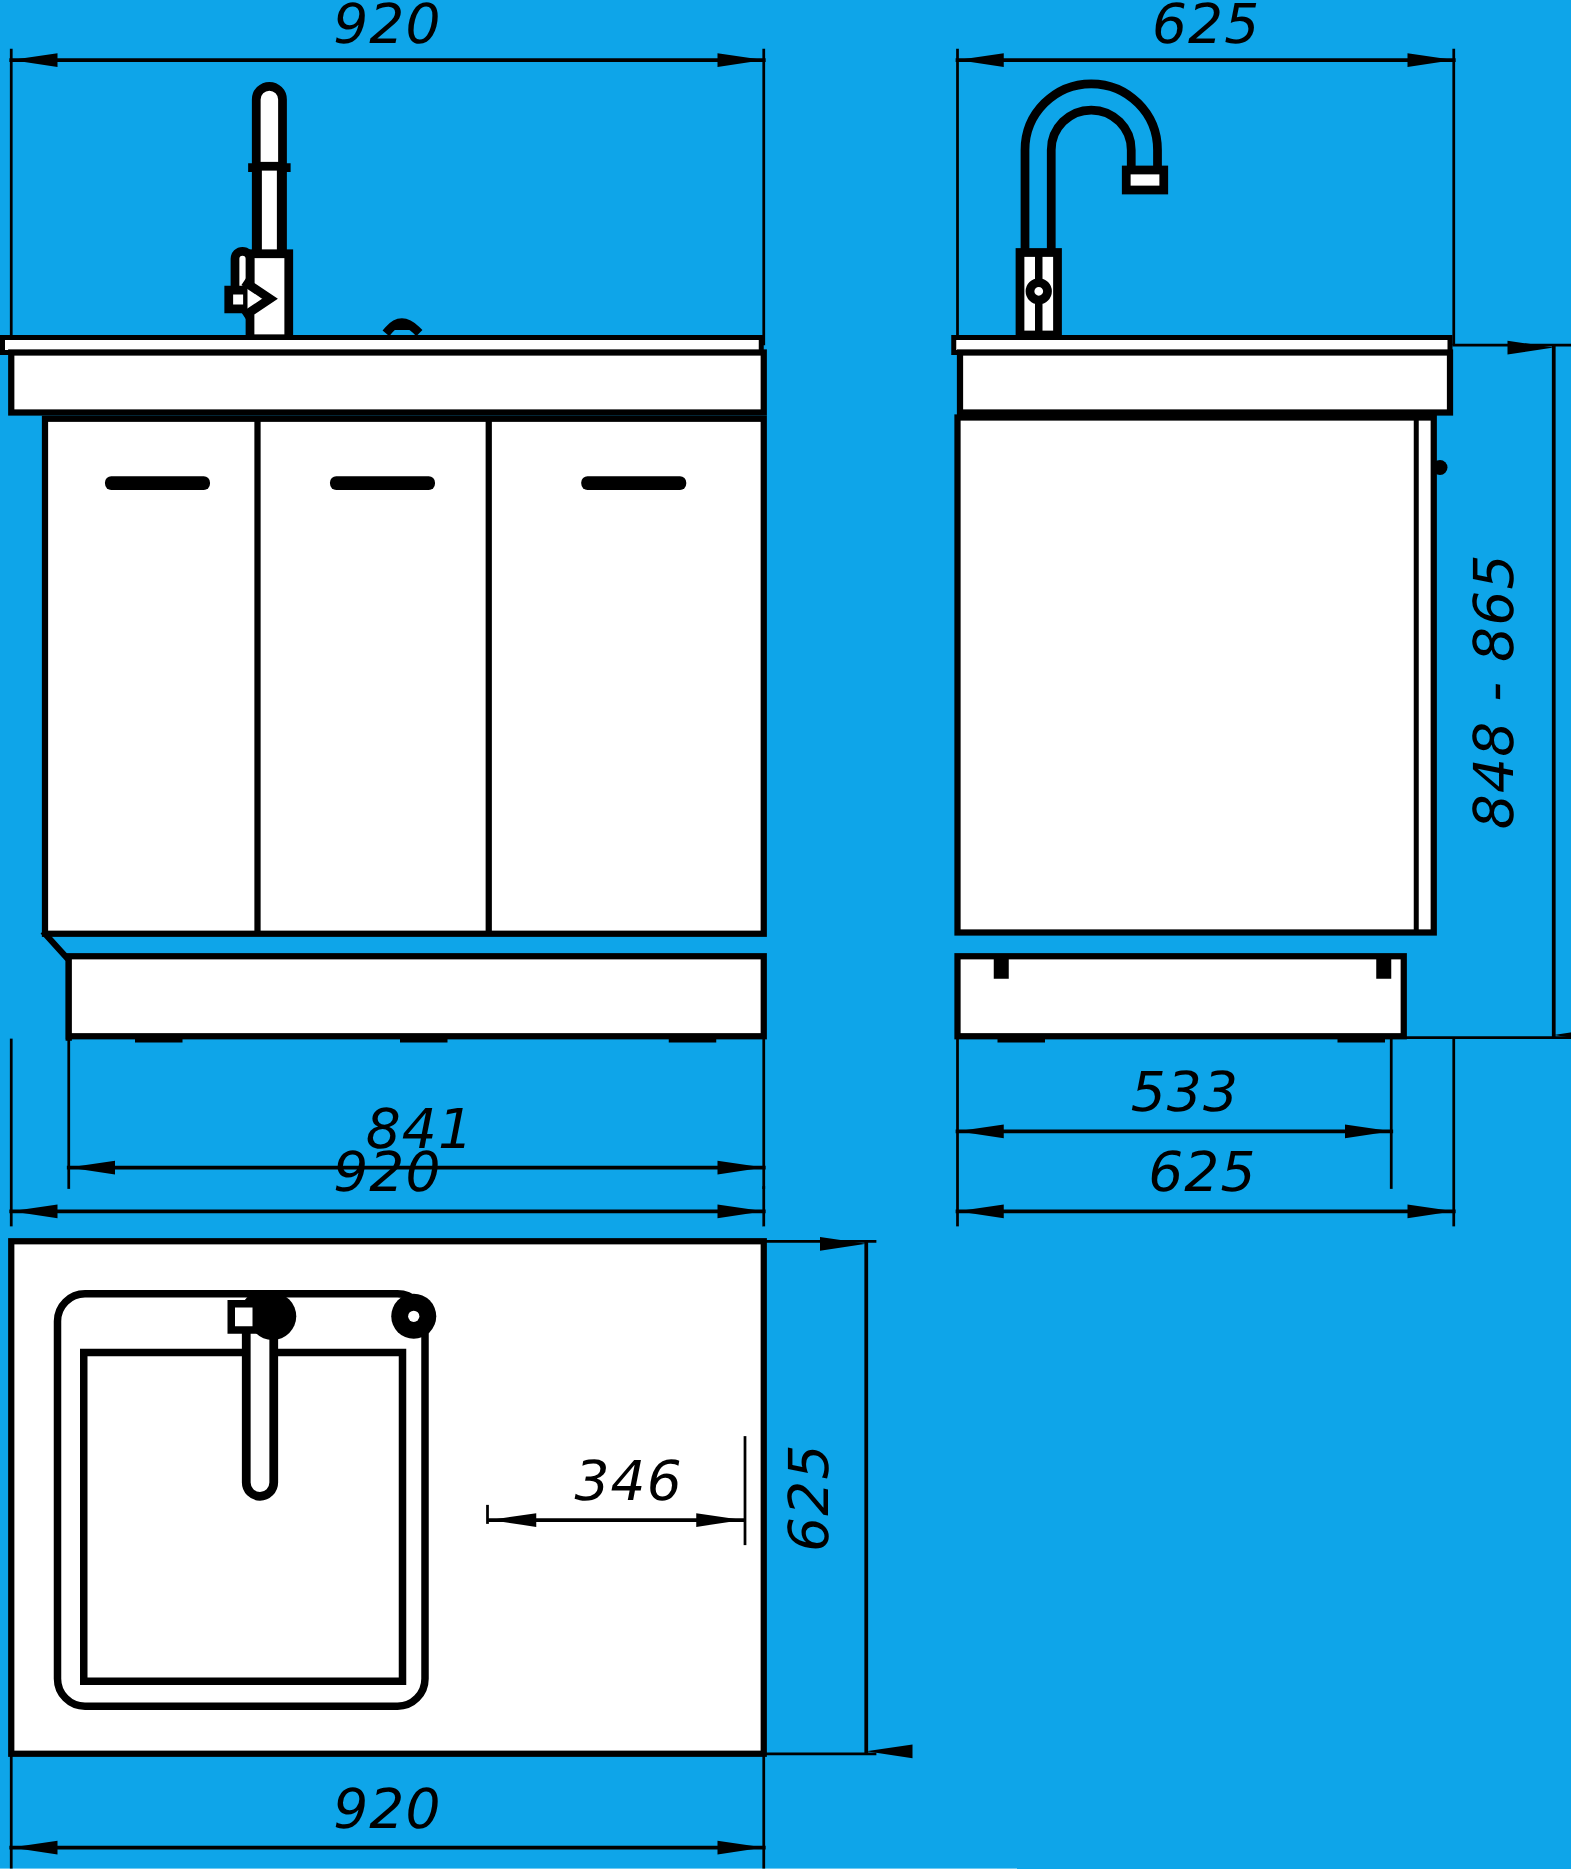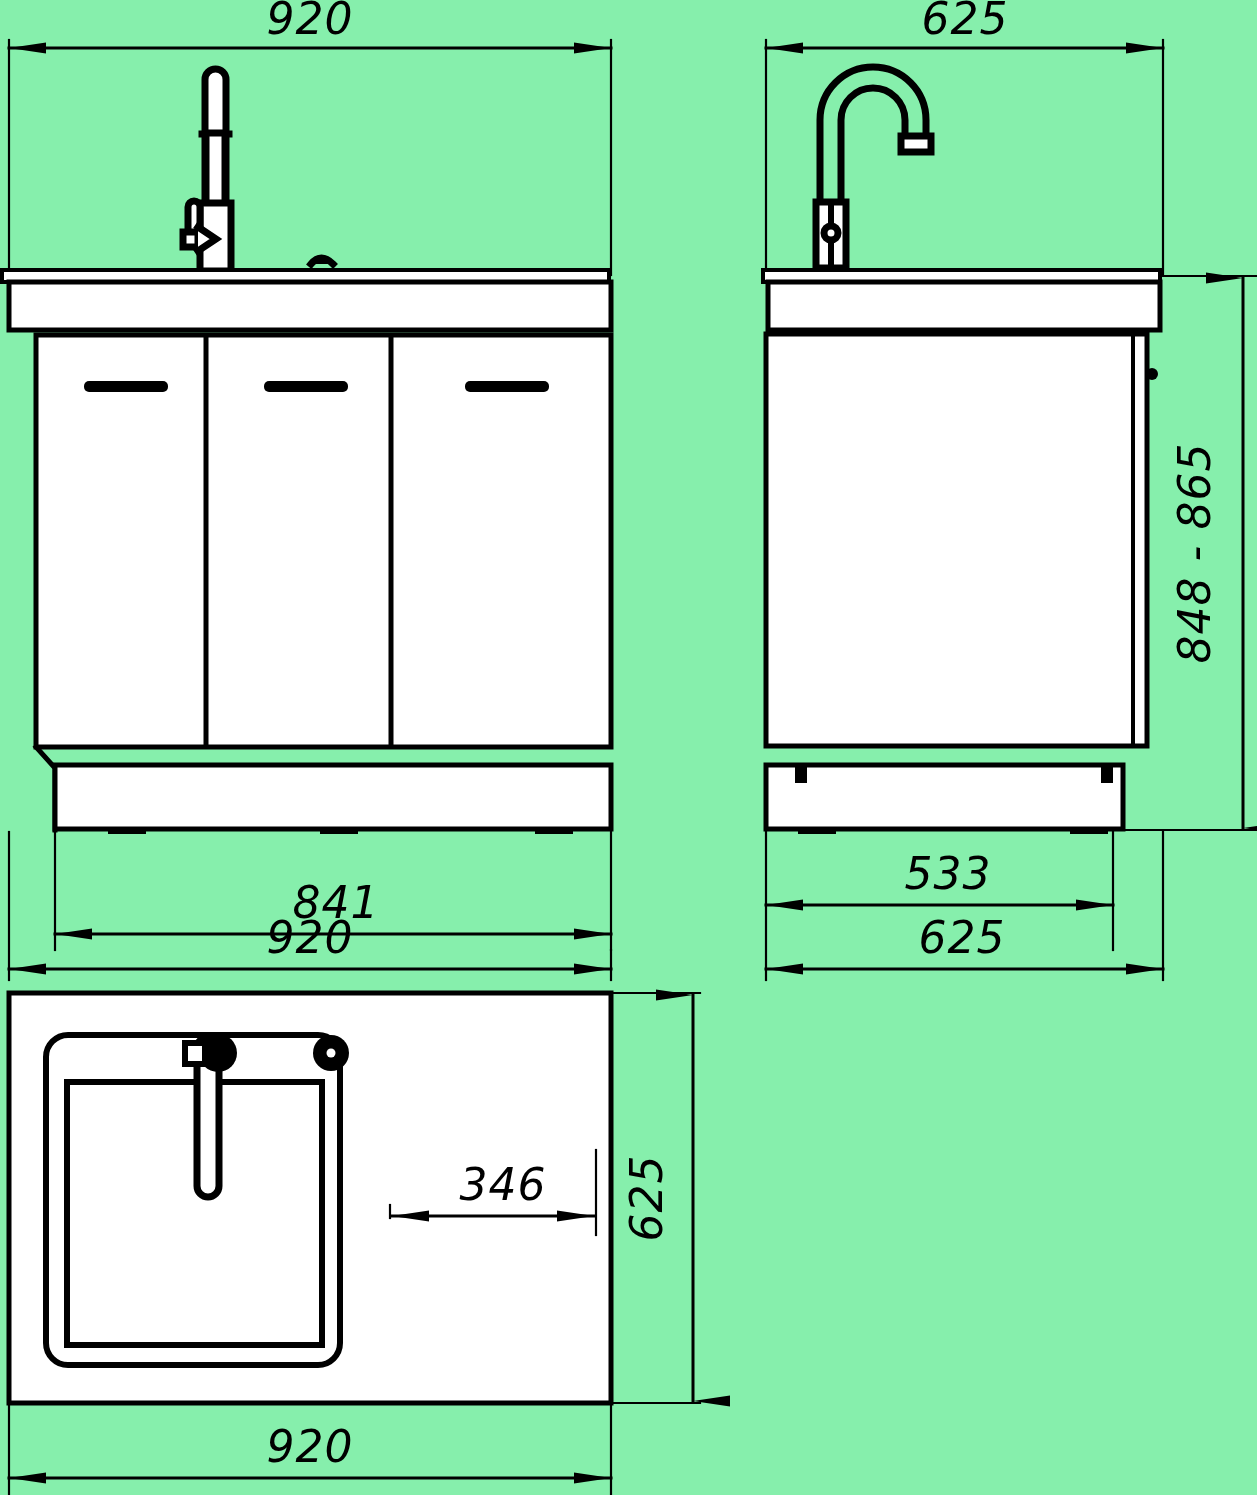--- a/index.html
+++ b/index.html
@@ -4,21 +4,21 @@
 <style>
   html, body {
     margin: 0;
     padding: 0;
     background: #ffffff;
   }
   #sheet {
     position: relative;
     width: 1257px;
     height: 1495px;
-    background: #86efac;
+    background: #0ea5e9;
     overflow: hidden;
     font-family: "DejaVu Sans", sans-serif;
   }
   svg.drawing {
     position: absolute;
     left: 0;
     top: 0;
     width: 1257px;
     height: 1495px;
     display: block;

